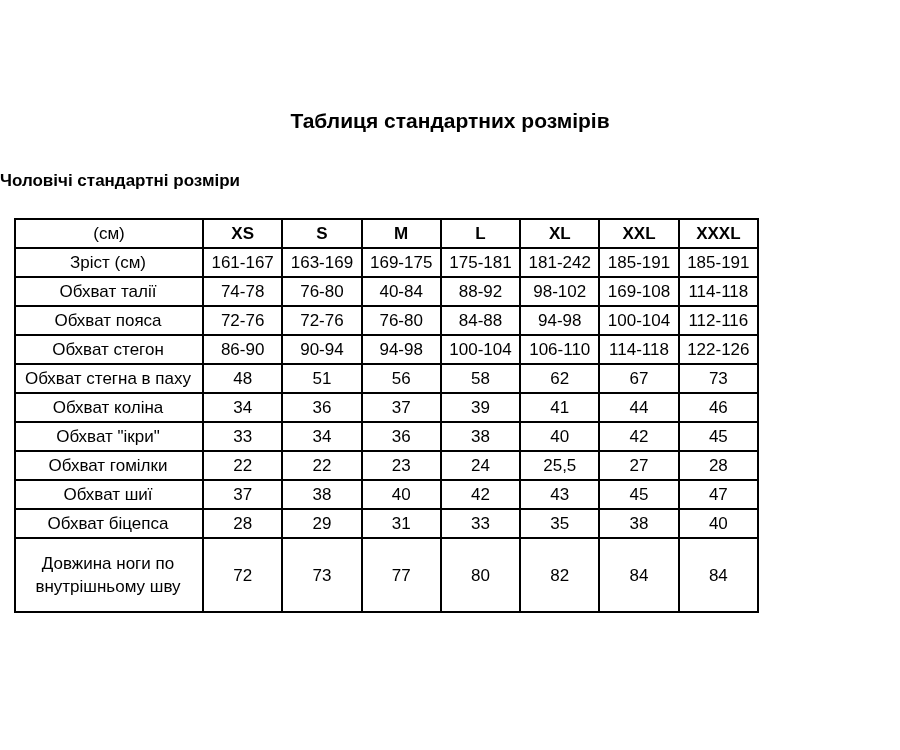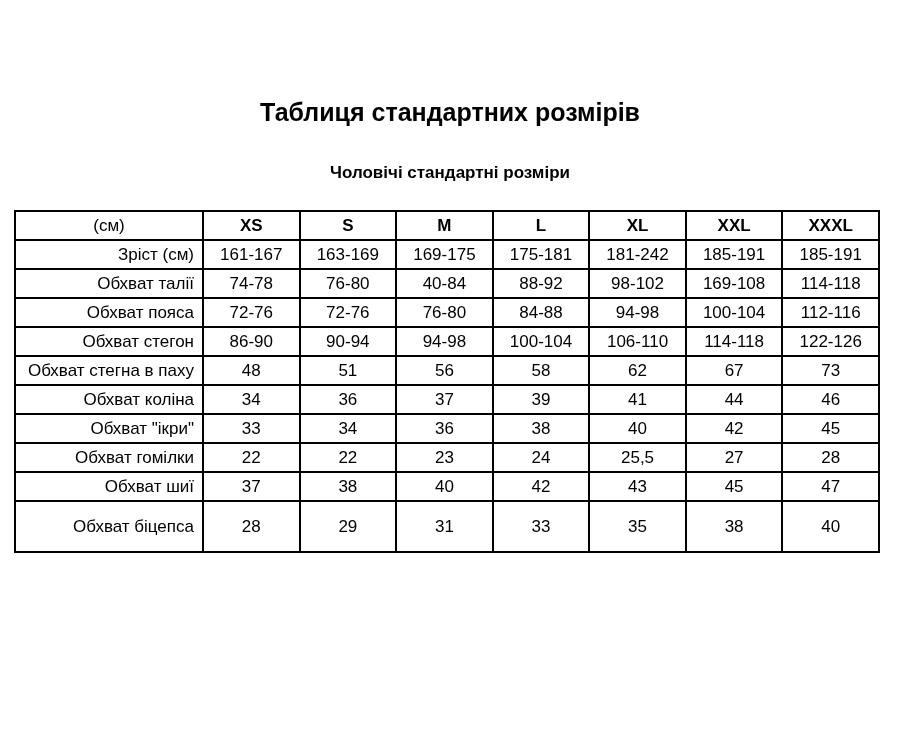--- a/index.html
+++ b/index.html
@@ -6,58 +6,57 @@
   body {
     width: 900px; height: 750px;
     background: #ffffff;
     font-family: "Liberation Sans", sans-serif;
     color: #000000;
     overflow: hidden;
   }
   .page { width: 900px; height: 750px; position: relative; }
 
   .title {
-    margin: 0;
+    margin: 8px;
     padding-top: 100px;
     text-align: center;
-    font-size: 25px;
+    font-size: 21px;
     font-weight: bold;
     line-height: 25px;
   }
   .subtitle {
     margin: 0;
     margin-top: 38px;
-    text-align: center;
     font-size: 17px;
     font-weight: bold;
     line-height: 20px;
   }
 
   table.size-table {
     border-collapse: collapse;
     table-layout: fixed;
-    width: 866px;
+    width: 745px;
     margin: 27px 14px 0 14px;
     font-size: 17px;
   }
   .size-table col.label-col { width: 188px; }
   .size-table th, .size-table td {
     border: 2px solid #000000;
     padding: 2px 4px;
     line-height: 23px;
     background: #ffffff;
     overflow: hidden;
   }
   .size-table th {
     text-align: center;
     font-weight: bold;
   }
   .size-table th.unit-header { font-weight: normal; }
   .size-table td.row-label {
-    text-align: right;
+    text-align: center;
     padding-left: 6px;
     padding-right: 8px;
   }
   .size-table td.value-cell { text-align: center; }
   .size-table tbody tr:last-child td {
     padding-top: 13px;
     padding-bottom: 13px;
   }
 </style>
 </head>
@@ -184,15 +183,25 @@
         <tr>
           <td class="row-label">Обхват біцепса</td>
           <td class="value-cell">28</td>
           <td class="value-cell">29</td>
           <td class="value-cell">31</td>
           <td class="value-cell">33</td>
           <td class="value-cell">35</td>
           <td class="value-cell">38</td>
           <td class="value-cell">40</td>
         </tr>
+        <tr>
+          <td class="row-label">Довжина ноги по внутрішньому шву</td>
+          <td class="value-cell">72</td>
+          <td class="value-cell">73</td>
+          <td class="value-cell">77</td>
+          <td class="value-cell">80</td>
+          <td class="value-cell">82</td>
+          <td class="value-cell">84</td>
+          <td class="value-cell">84</td>
+        </tr>
       </tbody>
   </table>
 </div>
 
 </body></html>

